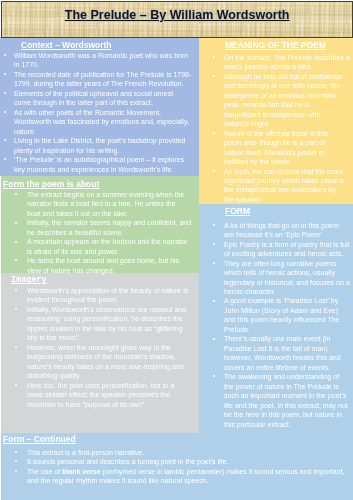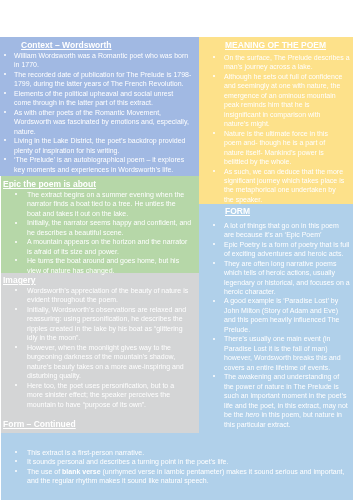--- a/index.html
+++ b/index.html
@@ -63,69 +63,73 @@
   #s-ctx li   {padding-left:14px;color:#ffffff;}
   #s-ctx li .b{left:3.5px;top:3.2px;}
 
   #s-about      {left:0;top:0;width:199px;}
   #s-about .hd  {left:3px;  top:180.4px; color:#ffffff;}
   #s-about ul   {left:0;    top:190.0px;}
   #s-about li   {padding-left:27px;color:#ffffff;}
   #s-about li .b{left:15px;top:3.2px;}
 
   #s-img      {left:0;top:0;width:199px;}
-  #s-img .hd  {left:3px;  top:276.2px; color:#ffffff;}
+  #s-img .hd  {left:11px;  top:276.2px; color:#ffffff;font-family:Liberation Mono, monospace;}
   #s-img ul   {left:0;    top:286.0px;}
   #s-img li   {padding-left:27px;color:#ffffff;}
   #s-img li .b{left:15px;top:3.2px;}
 
   #s-mean      {left:199px;top:0;width:154px;}
   #s-mean .hd  {left:2px;  top:41.2px; color:#ffffff;margin-left:24px;}
   #s-mean ul   {left:0;    top:52.9px;}
   #s-mean li   {padding-left:25px;color:#ffffff;}
   #s-mean li .b{left:14px;top:3.2px;}
 
   #s-form      {left:199px;top:0;width:154px;}
   #s-form .hd  {left:26px; top:207.0px; color:#ffffff;}
   #s-form ul   {left:0;    top:220.7px;}
   #s-form li   {padding-left:25px;color:#ffffff;}
   #s-form li .b{left:14px;top:3.2px;}
 
   #s-fc      {left:0;top:0;width:353px;}
-  #s-fc .hd  {left:3px;  top:420px; color:#ffffff;}
+  #s-fc .hd  {left:3px;  top:435px; color:#ffffff;}
   #s-fc ul   {left:0;    top:447.7px;}
   #s-fc li   {padding-left:27px;color:#ffffff;}
   #s-fc li .b{left:15px;top:3.2px;}
 </style>
 </head>
 <body>
 
 <div class="slide">
   <div class="band" id="ctx"></div>
   <div class="band" id="about"></div>
   <div class="band" id="imagery"></div>
   <div class="band" id="meaning"></div>
   <div class="band" id="formblue"></div>
   <div class="band" id="formcont"></div>
 
+  <div class="banner">
+    <div class="tex"></div>
+    <span class="ttl">The Prelude – By William Wordsworth</span>
+  </div>
 
   <div class="sec" id="s-ctx">
     <div class="hd">Context – Wordsworth</div>
     <ul>
         <li><span class="b"></span>William Wordsworth was a Romantic poet who was born<br>in 1770.</li>
         <li><span class="b"></span>The recorded date of publication for The Prelude is 1798-<br>1799, during the latter years of The French Revolution.</li>
         <li><span class="b"></span>Elements of the political upheaval and social unrest<br>come through in the latter part of this extract.</li>
         <li><span class="b"></span>As with other poets of the Romantic Movement,<br>Wordsworth was fascinated by emotions and, especially,<br>nature.</li>
         <li><span class="b"></span>Living in the Lake District, the poet’s backdrop provided<br>plenty of inspiration for his writing.</li>
         <li><span class="b"></span>‘The Prelude’ is an autobiographical poem – it explores<br>key moments and experiences in Wordsworth’s life.</li>
       </ul>
   </div>
 
   <div class="sec" id="s-about">
-    <div class="hd">Epic the poem is about</div>
+    <div class="hd">Form the poem is about</div>
     <ul>
         <li><span class="b"></span>The extract begins on a summer evening when the<br>narrator finds a boat tied to a tree. He unties the<br>boat and takes it out on the lake.</li>
         <li><span class="b"></span>Initially, the narrator seems happy and confident, and<br>he describes a beautiful scene.</li>
         <li><span class="b"></span>A mountain appears on the horizon and the narrator<br>is afraid of its size and power.</li>
         <li><span class="b"></span>He turns the boat around and goes home, but his<br>view of nature has changed.</li>
       </ul>
   </div>
 
   <div class="sec" id="s-img">
     <div class="hd">Imagery</div>

